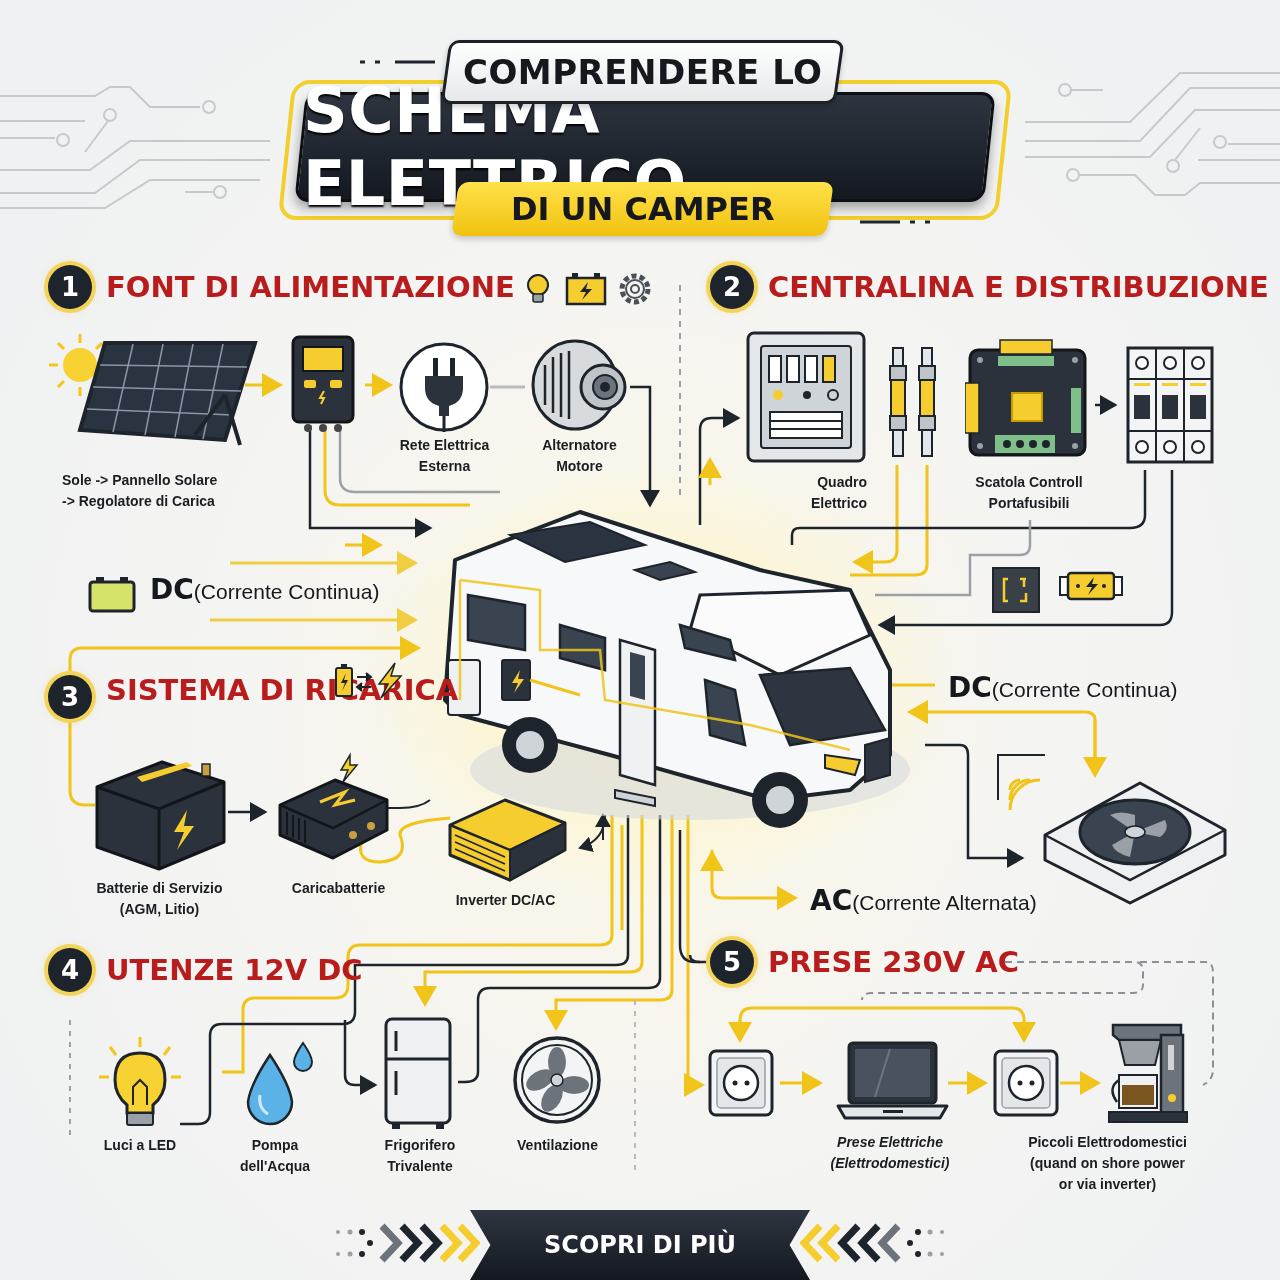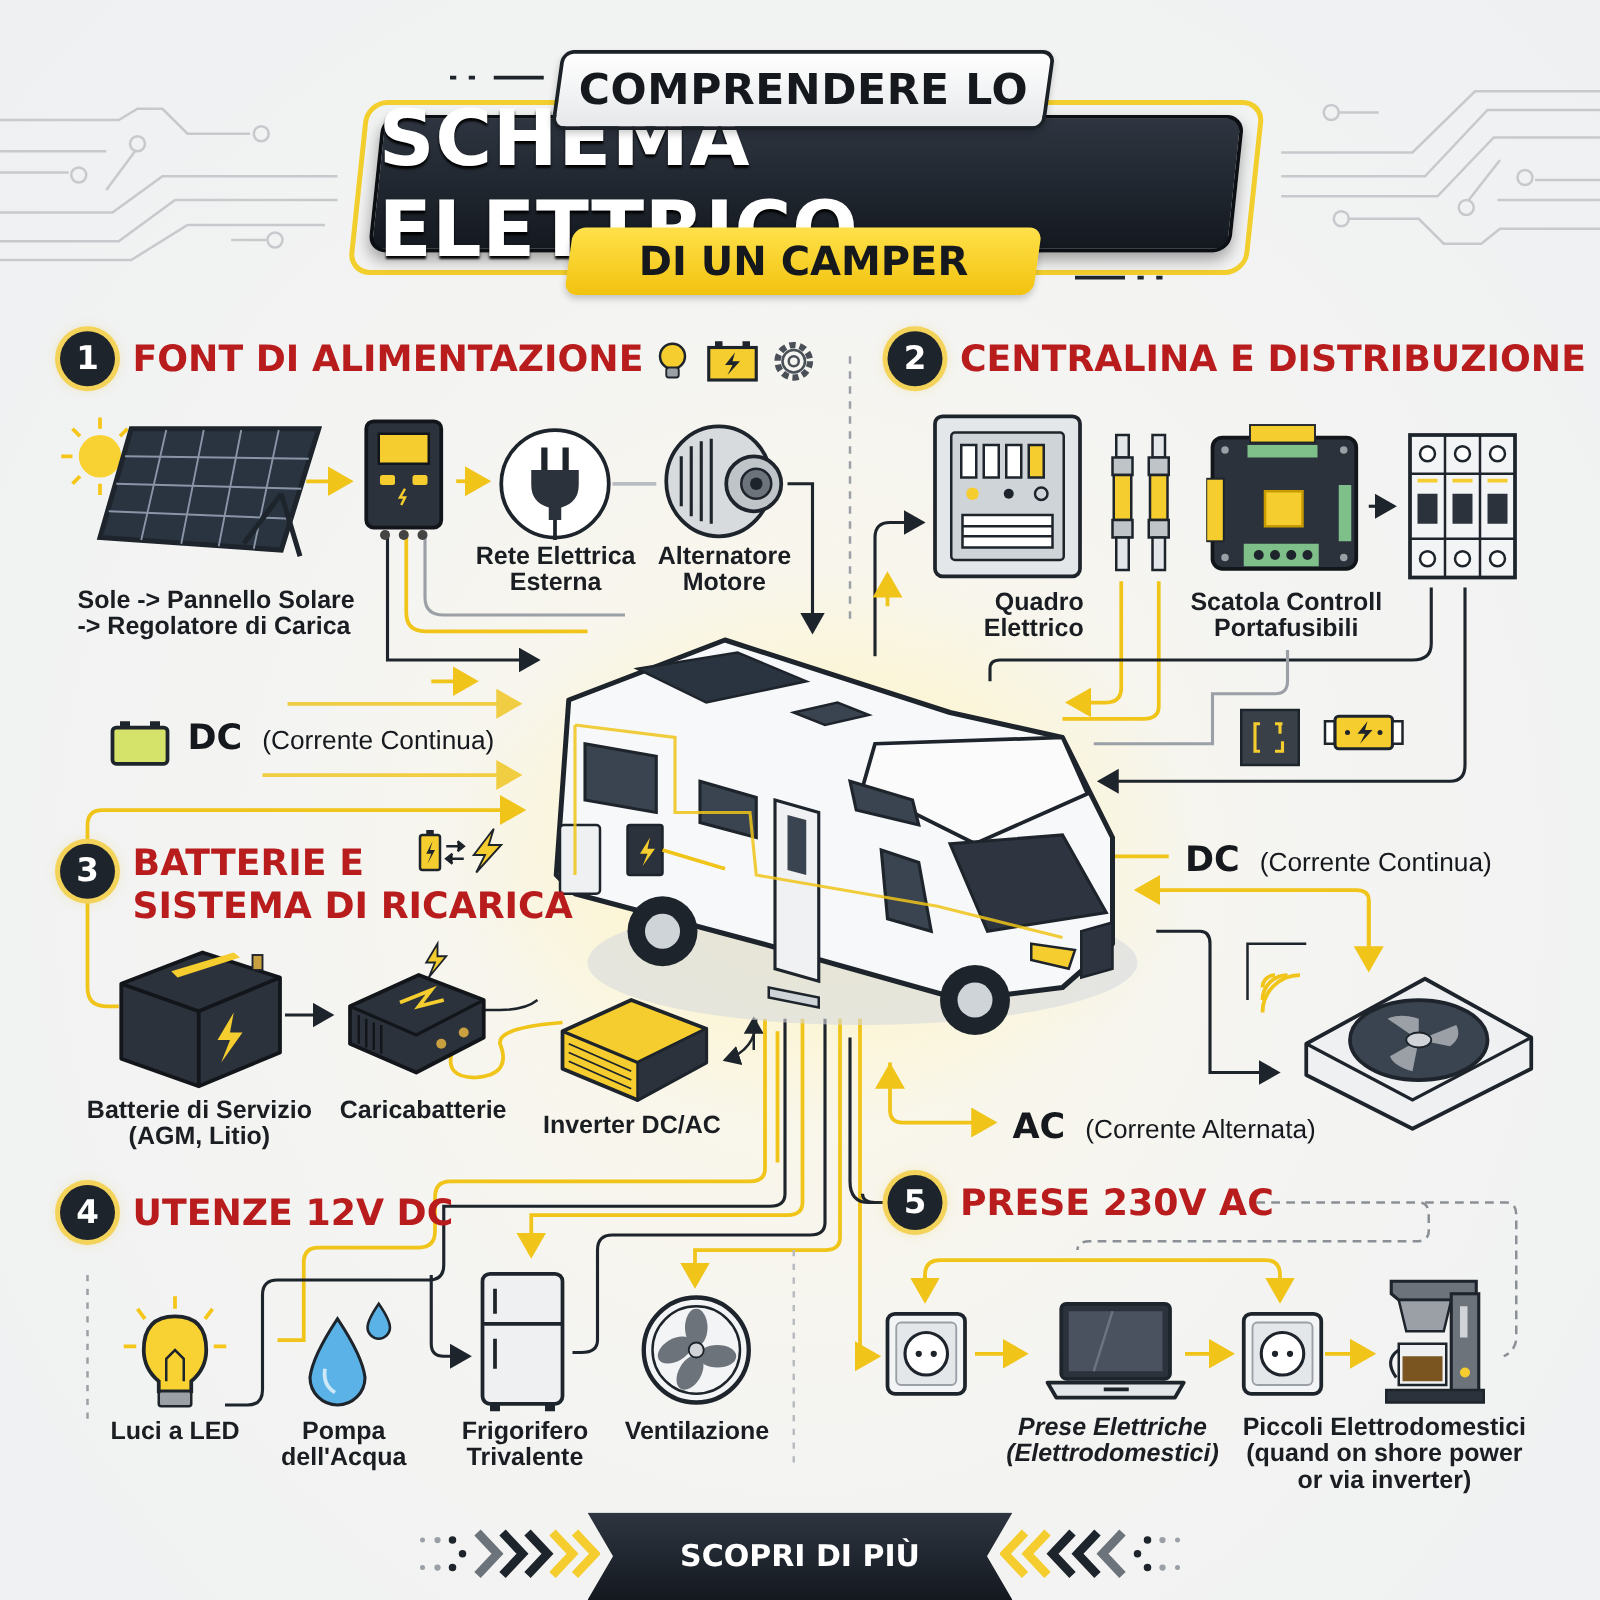--- a/index.html
+++ b/index.html
@@ -50,22 +50,22 @@
   .sec-head { position: absolute; display: flex; align-items: center; gap: 14px; }
   .sec-num {
     width: 44px; height: 44px; border-radius: 50%;
     background: #1e242b; color: #fff; font-weight: bold; font-size: 26px;
     display: flex; align-items: center; justify-content: center;
     box-shadow: 0 0 0 4px #f3d35a, 0 0 10px rgba(240,200,40,0.5);
   }
   .sec-title { font-weight: bold; font-size: 29px; line-height: 34px; color: #b91c1c; }
 
   
-  .lbl { position: absolute; font-size: 20px; font-weight: bold; text-align: center; line-height: 21px; color: #1a1d21; font-family: "Liberation Sans", sans-serif; }
-  .lbl-big { position: absolute; display: flex; align-items: baseline; gap: 16px; white-space: nowrap; }
+  .lbl { position: absolute; font-size: 14px; font-weight: bold; text-align: center; line-height: 21px; color: #1a1d21; font-family: "Liberation Sans", sans-serif; }
+  .lbl-big { position: absolute; display: flex; align-items: baseline; gap: 0; white-space: nowrap; }
   .lbl-big .b { font-weight: bold; font-size: 28px; }
   .lbl-big .s { font-size: 21px; font-family: "Liberation Sans", sans-serif; }
 
   
   .cta {
     position: absolute; left: 470px; top: 1210px; width: 340px; height: 70px;
     background: linear-gradient(#2e3540, #141920);
     clip-path: polygon(0 0, 100% 0, 94% 50%, 100% 100%, 0 100%, 6% 50%);
     display: flex; align-items: center; justify-content: center;
     color: #fff; font-weight: bold; font-size: 24px; cursor: pointer;
@@ -437,21 +437,20 @@
 </svg>
 
 <div class="lbl-big" style="left:810px; top:884px;">
   <span class="b">AC</span>
   <span class="s">(Corrente Alternata)</span>
 </div>
 
 <div class="sec-head" style="left:48px; top:673px; align-items:flex-start;">
   <div class="sec-num" style="margin-top:2px;">3</div>
   <div>
-    <div class="sec-title">BATTERIE E</div>
     <div class="sec-title">SISTEMA DI RICARICA</div>
   </div>
 </div>
 <svg class="abs" style="left:333px; top:660px;" width="75" height="40">
   <g>
       <rect x="3" y="8" width="16" height="28" rx="2" fill="#f5cd2e" stroke="#1e242b" stroke-width="2"></rect>
       <rect x="8" y="4" width="6" height="4" fill="#1e242b"></rect>
       <path d="M13,13 L8,23 H12 L9,31 L15,20 H11 Z" fill="#1e242b"></path>
     </g>
   <g stroke="#1e242b" stroke-width="2">

